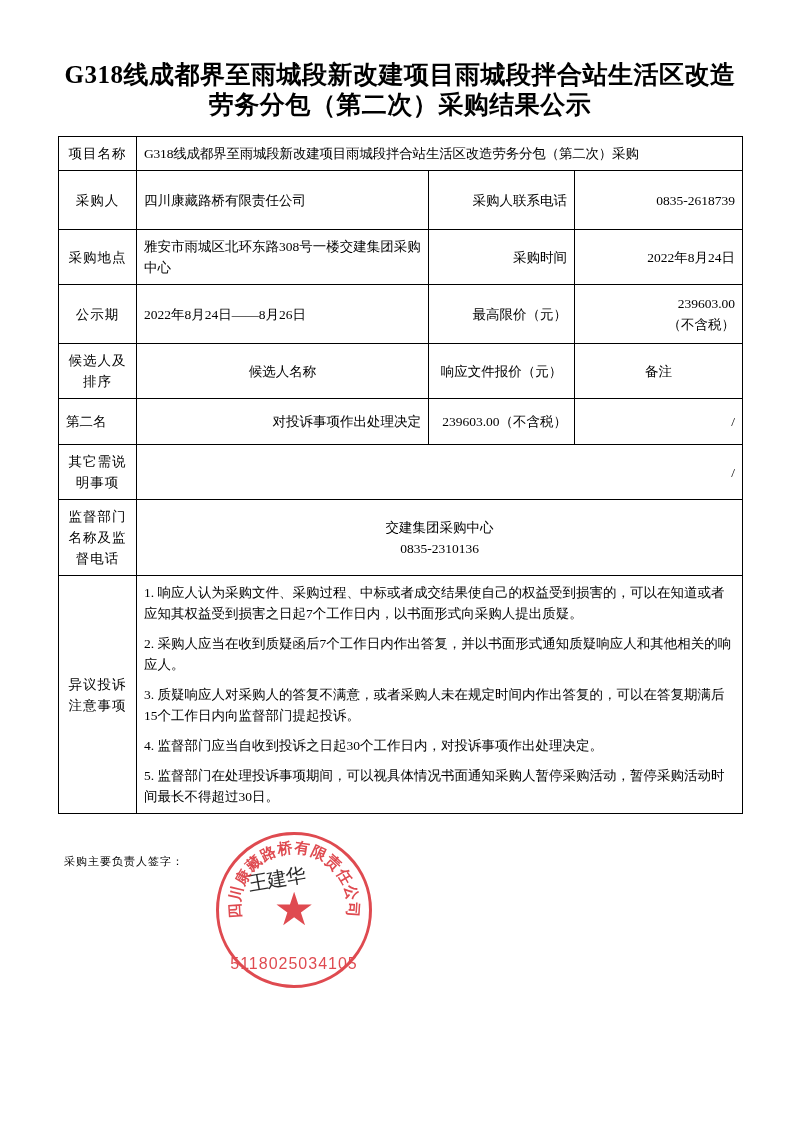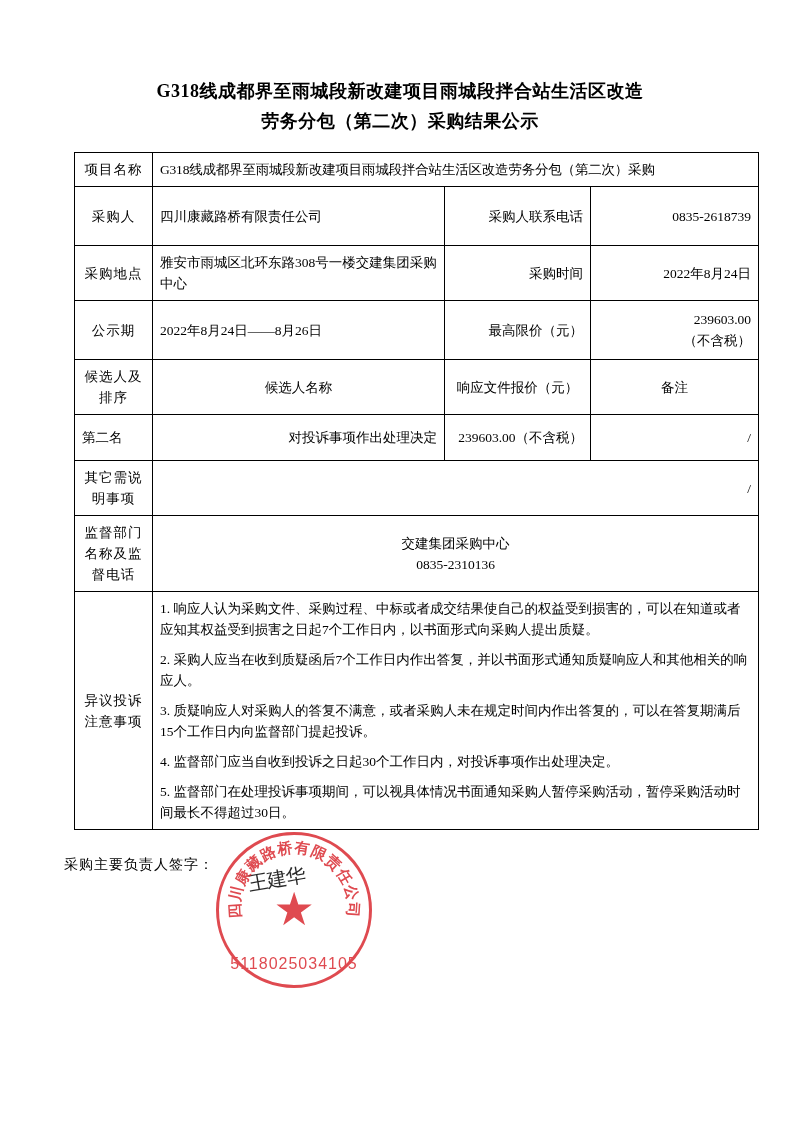--- a/index.html
+++ b/index.html
@@ -17,34 +17,33 @@
   }
   .page {
     position: relative;
     width: 800px;
     height: 1131px;
     box-sizing: border-box;
     padding: 60px 58px 0 58px;
   }
   .doc-title {
     text-align: center;
-    font-size: 18px;
+    font-size: 25px;
     font-weight: bold;
     line-height: 30px;
     letter-spacing: 0.5px;
-    margin: 16px 0 16px 0;
+    margin: 0 0 16px 0;
   }
   .doc-title .line2 {
     display: block;
   }
   table.main {
     width: 100%;
     border-collapse: collapse;
     table-layout: fixed;
-    margin-left: 16px;
   }
   table.main td {
     border: 1px solid #000;
     padding: 6px 7px;
     font-size: 13.5px;
     line-height: 21px;
     vertical-align: middle;
   }
   .lbl {
     width: 78px;
@@ -71,22 +70,22 @@
   .notes-cell p {
     margin: 0 0 9px 0;
   }
   .notes-cell p:last-child { margin-bottom: 0; }
   .sup-cell {
     text-align: center;
     line-height: 30px;
     padding: 8px 0;
   }
   .sign-row {
-    margin-top: 26px;
-    font-size: 14px;
+    margin-top: 40px;
+    font-size: 11px;
     letter-spacing: 1px;
     padding-left: 6px;
     position: relative;
     height: 40px;
   }
   
   .stamp {
     position: absolute;
     left: 216px;
     top: 832px;

